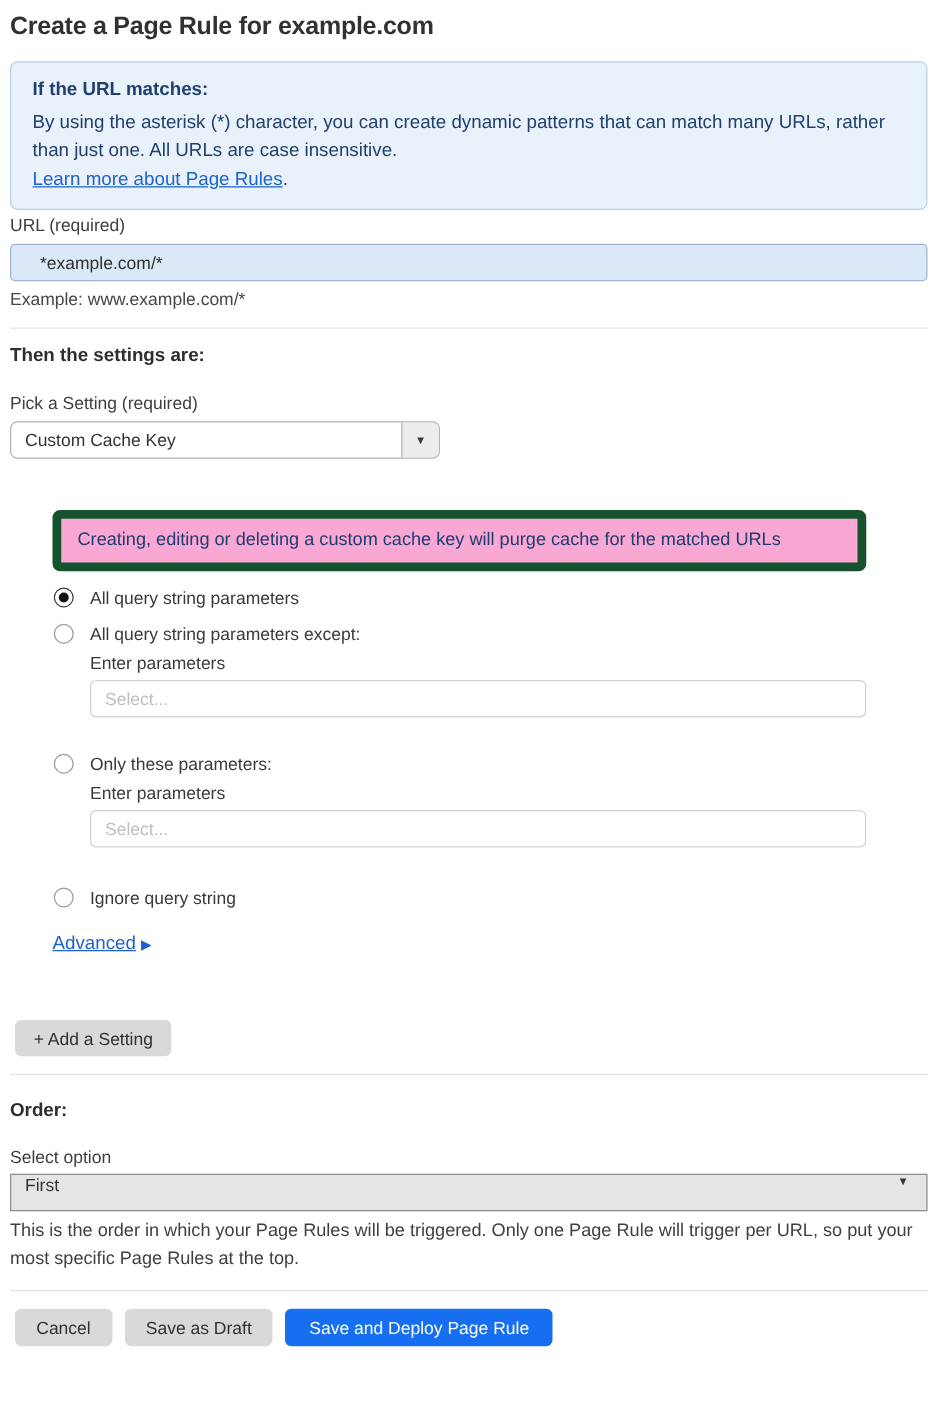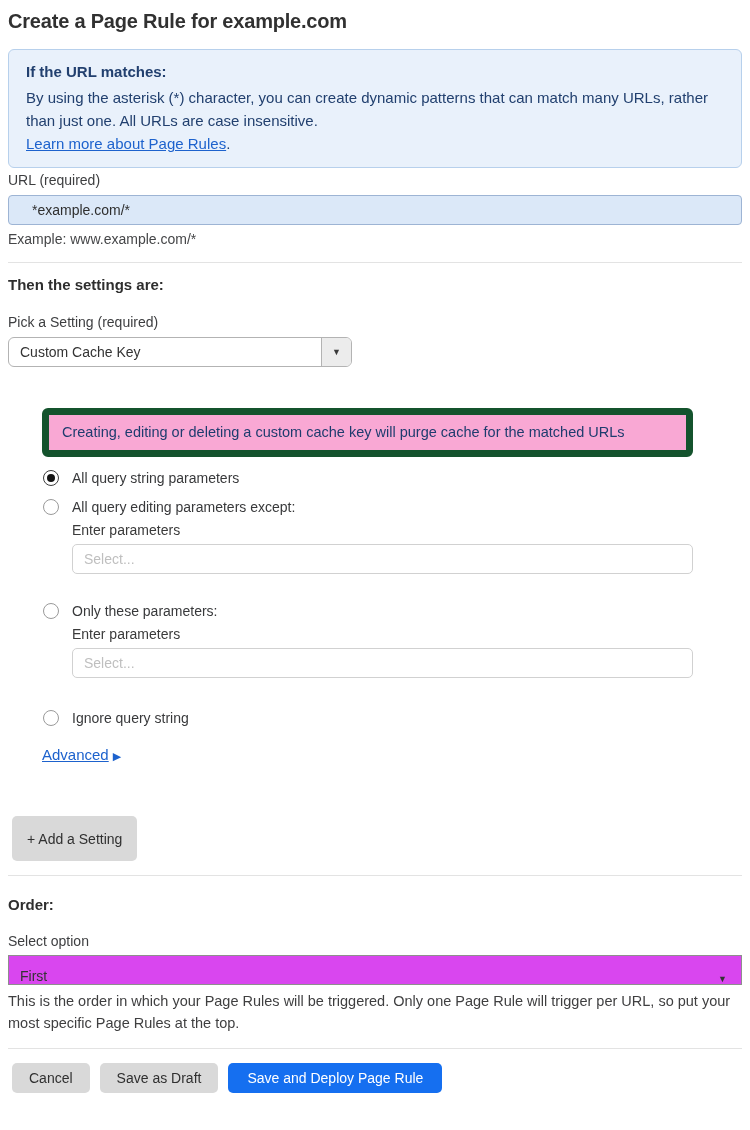--- a/index.html
+++ b/index.html
@@ -102,33 +102,33 @@
     font-family: "Liberation Sans", "DejaVu Sans", sans-serif; outline: none;
   }
   .param-input::placeholder { color: #bfbfbf; opacity: 1; }
 
   .advanced-line { margin-top: 18px; font-size: 15px; line-height: 18px; }
   .advanced-link { color: #1d62cd; text-decoration: underline; cursor: pointer; }
   .advanced-caret { color: #1d62cd; font-size: 11px; margin-left: 4px; text-decoration: none; display: inline-block; }
 
   .add-setting-btn {
     margin-top: 51px; margin-left: 4px;
-    height: 45px; padding: 0 15px;
+    height: 29px; padding: 0 15px;
     background: #d9d9d9; border: none; border-radius: 5px;
     font-size: 14px; color: #303030; cursor: pointer;
     font-family: "Liberation Sans", "DejaVu Sans", sans-serif;
   }
 
   .order-heading { margin-top: 19px; }
   .order-label { margin-top: 19px; }
 
   .order-select {
     margin-top: 5px; width: 100%; height: 30px;
-    border: 1px solid #8e8e8e; border-radius: 0; background: #d946ef;
-    display: flex; align-items: flex-end; justify-content: space-between;
+    border: 1px solid #8e8e8e; border-radius: 0; background: #e5e5e5;
+    display: flex; align-items: flex-start; justify-content: space-between;
     padding: 0 14px 0 11px; font-size: 14px; color: #333; cursor: pointer;
   }
   .order-select .order-arrow { font-size: 9px; color: #333; }
 
   .order-help { margin-top: 5px; font-size: 14.5px; color: #3f3f40; line-height: 22px; }
 
   .btn-row { margin-top: 14px; display: flex; gap: 10px; margin-left: 4px; }
   .btn {
     height: 30px; border: none; border-radius: 5px;
     font-size: 14px; cursor: pointer;
@@ -169,21 +169,21 @@
     <div class="notice-box">Creating, editing or deleting a custom cache key will purge cache for the matched URLs</div>
 
 
     <div class="radio-row r1">
       <span class="radio checked"></span>
       <span class="radio-label">All query string parameters</span>
     </div>
 
     <div class="radio-row r2">
       <span class="radio"></span>
-      <span class="radio-label">All query editing parameters except:</span>
+      <span class="radio-label">All query string parameters except:</span>
     </div>
     <div class="sub-field">
       <div class="sub-label">Enter parameters</div>
       <input class="param-input" type="text" placeholder="Select..." style="">
     </div>
 
     <div class="radio-row r3">
       <span class="radio"></span>
       <span class="radio-label">Only these parameters:</span>
     </div>

